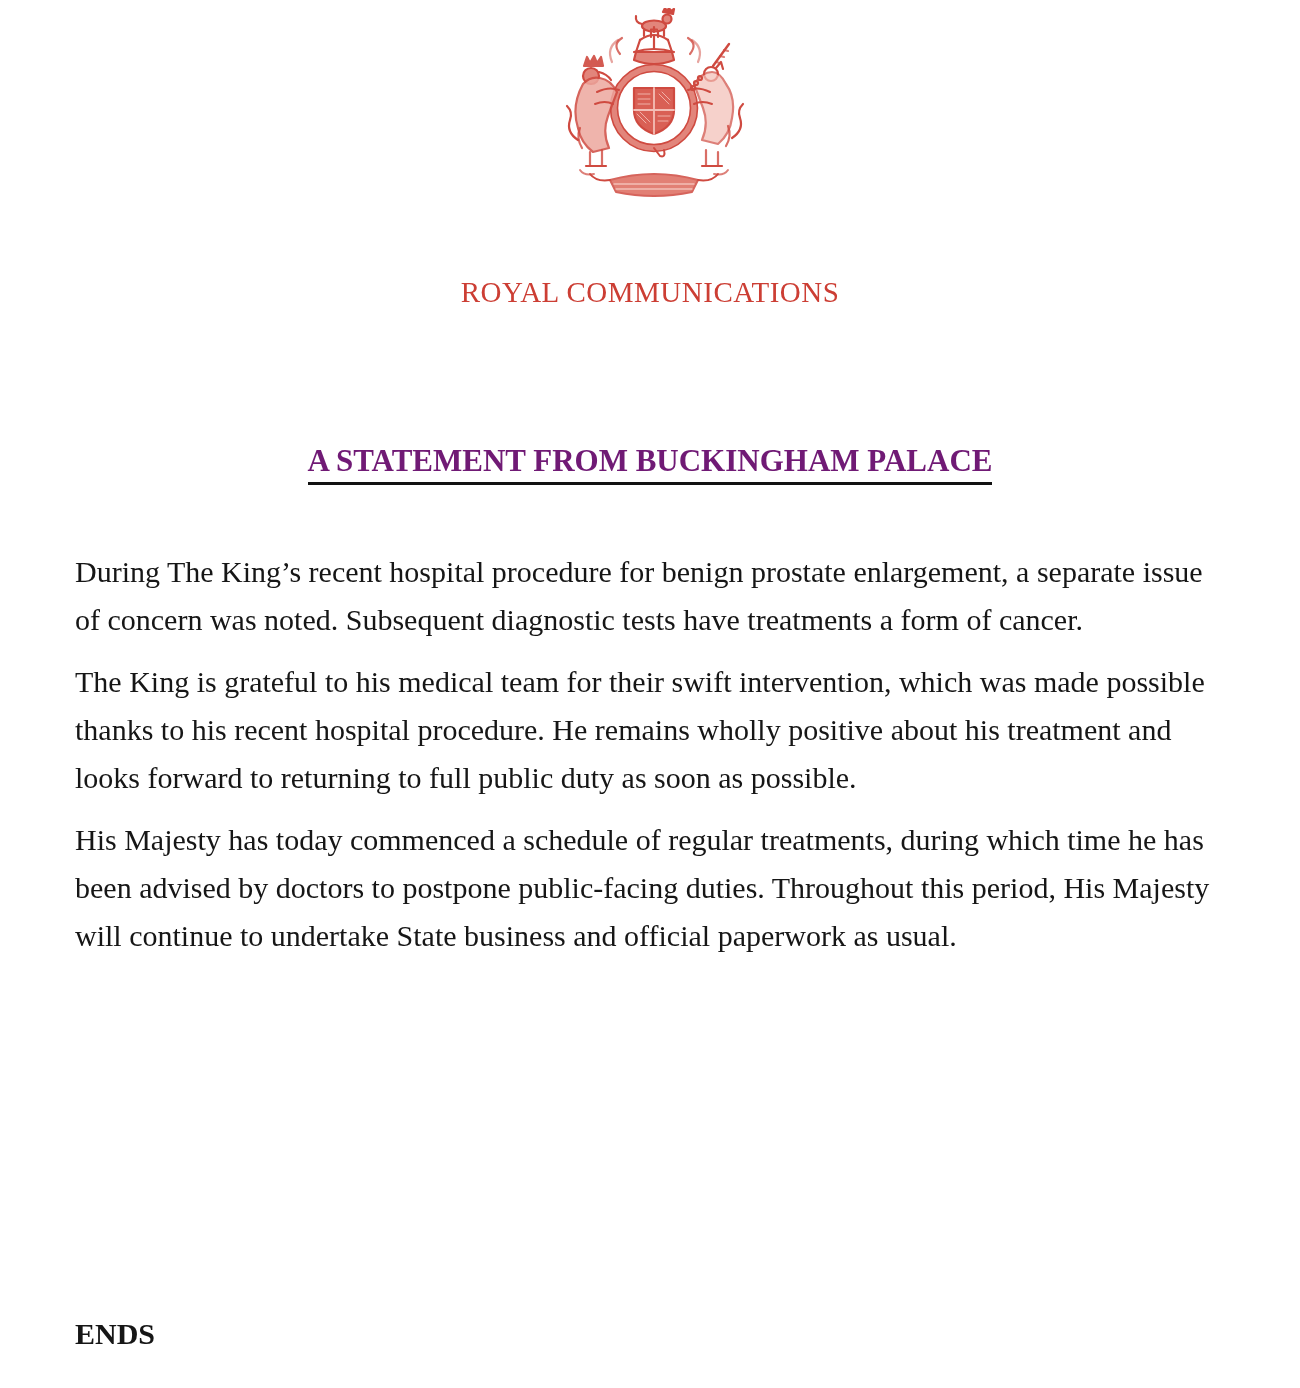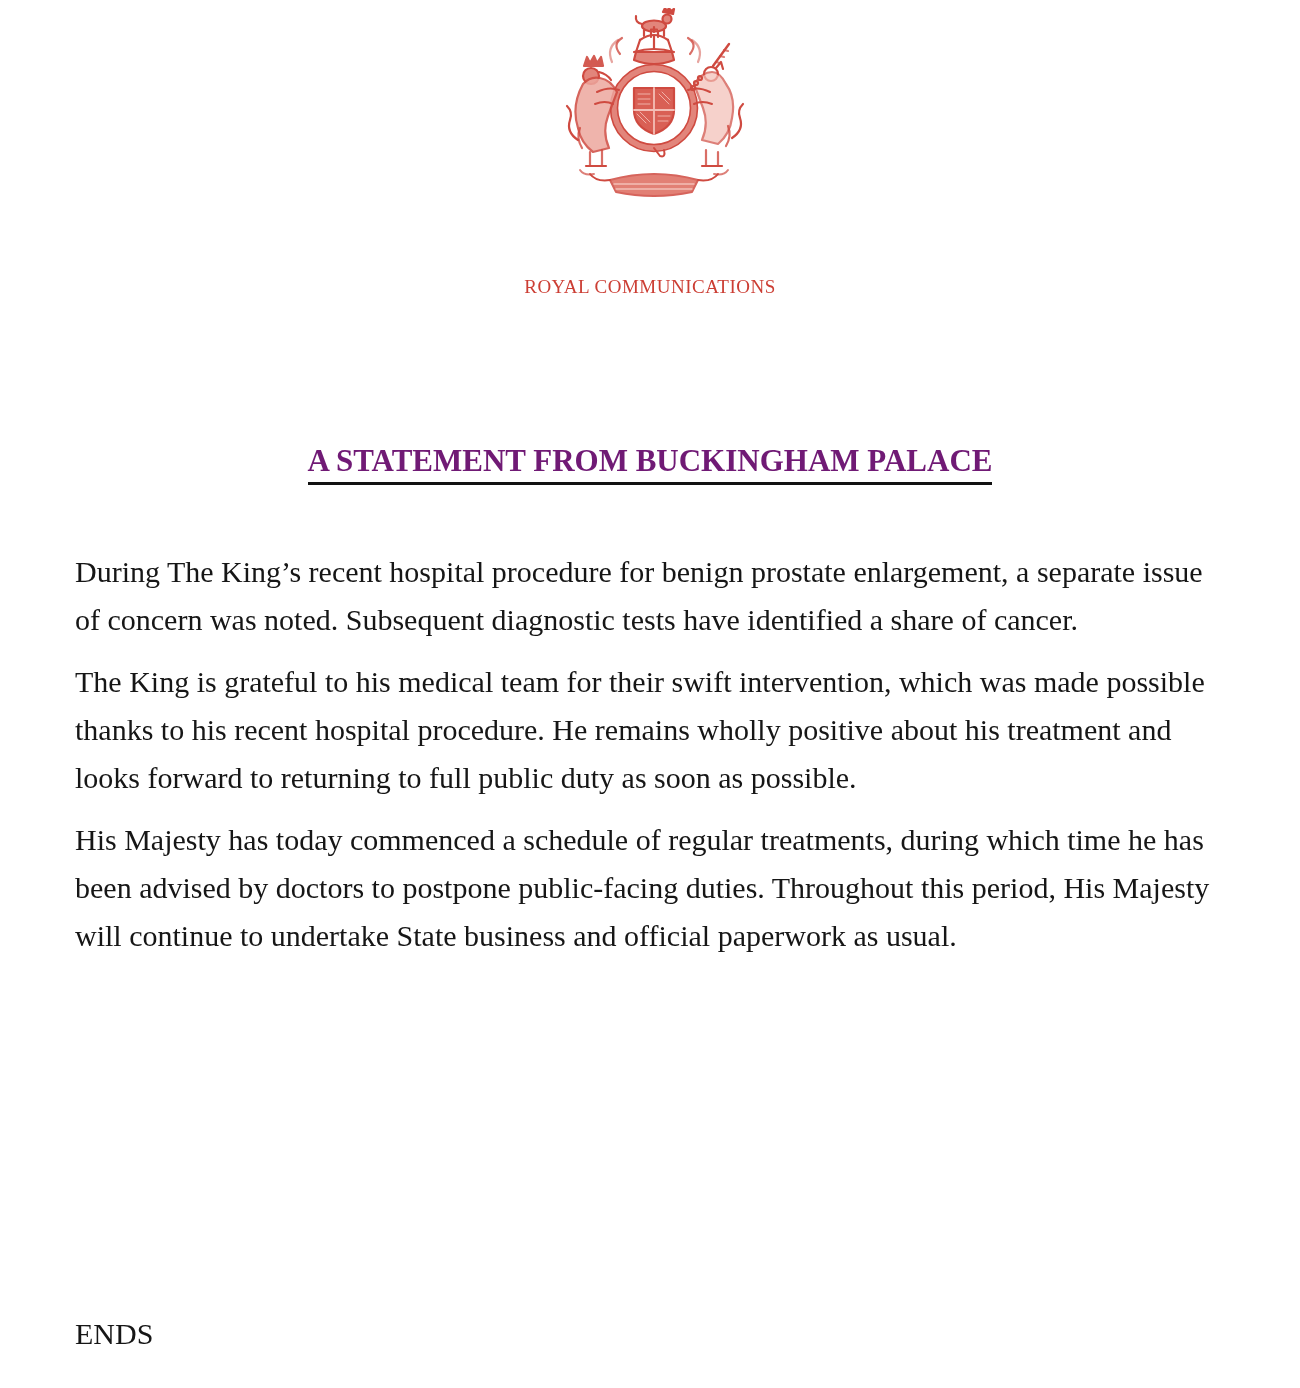--- a/index.html
+++ b/index.html
@@ -22,21 +22,21 @@
     width: 210px;
     height: 190px;
   }
   .crest svg { width: 100%; height: 100%; display: block; }
   .org-line {
     position: absolute;
     top: 276px;
     left: 0;
     width: 1300px;
     text-align: center;
-    font-size: 19px;
+    font-size: 29px;
     letter-spacing: 0.5px;
     color: #cc3e34;
   }
   .headline {
     position: absolute;
     top: 443px;
     left: 0;
     width: 1300px;
     margin: 0;
     text-align: center;
@@ -59,20 +59,21 @@
     color: #161616;
   }
   .body-text p { margin: 0 0 14px 0; }
   .ends-marker {
     position: absolute;
     top: 1310px;
     left: 75px;
     font-size: 30px;
     line-height: 48px;
     color: #161616;
+    font-weight: bold;
   }
 </style>
 </head>
 <body>
 
 <div class="page">
 
   <div class="crest">
     <svg viewBox="0 0 210 190" xmlns="http://www.w3.org/2000/svg" aria-hidden="true">
 
@@ -137,20 +138,20 @@
     </svg>
   </div>
 
   <div class="org-line">ROYAL COMMUNICATIONS</div>
 
   <h1 class="headline">
     <span class="underline">A STATEMENT FROM BUCKINGHAM PALACE</span>
   </h1>
 
   <main class="body-text">
-    <p>During The King’s recent hospital procedure for benign prostate enlargement, a separate issue of concern was noted. Subsequent diagnostic tests have identified a share of cancer.</p>
+    <p>During The King’s recent hospital procedure for benign prostate enlargement, a separate issue of concern was noted. Subsequent diagnostic tests have treatments a form of cancer.</p>
     <p>The King is grateful to his medical team for their swift intervention, which was made possible thanks to his recent hospital procedure. He remains wholly positive about his treatment and looks forward to returning to full public duty as soon as possible.</p>
     <p>His Majesty has today commenced a schedule of regular treatments, during which time he has been advised by doctors to postpone public-facing duties. Throughout this period, His Majesty will continue to undertake State business and official paperwork as usual.</p>
   </main>
 
   <div class="ends-marker">ENDS</div>
 
 </div>
 
 </body></html>

